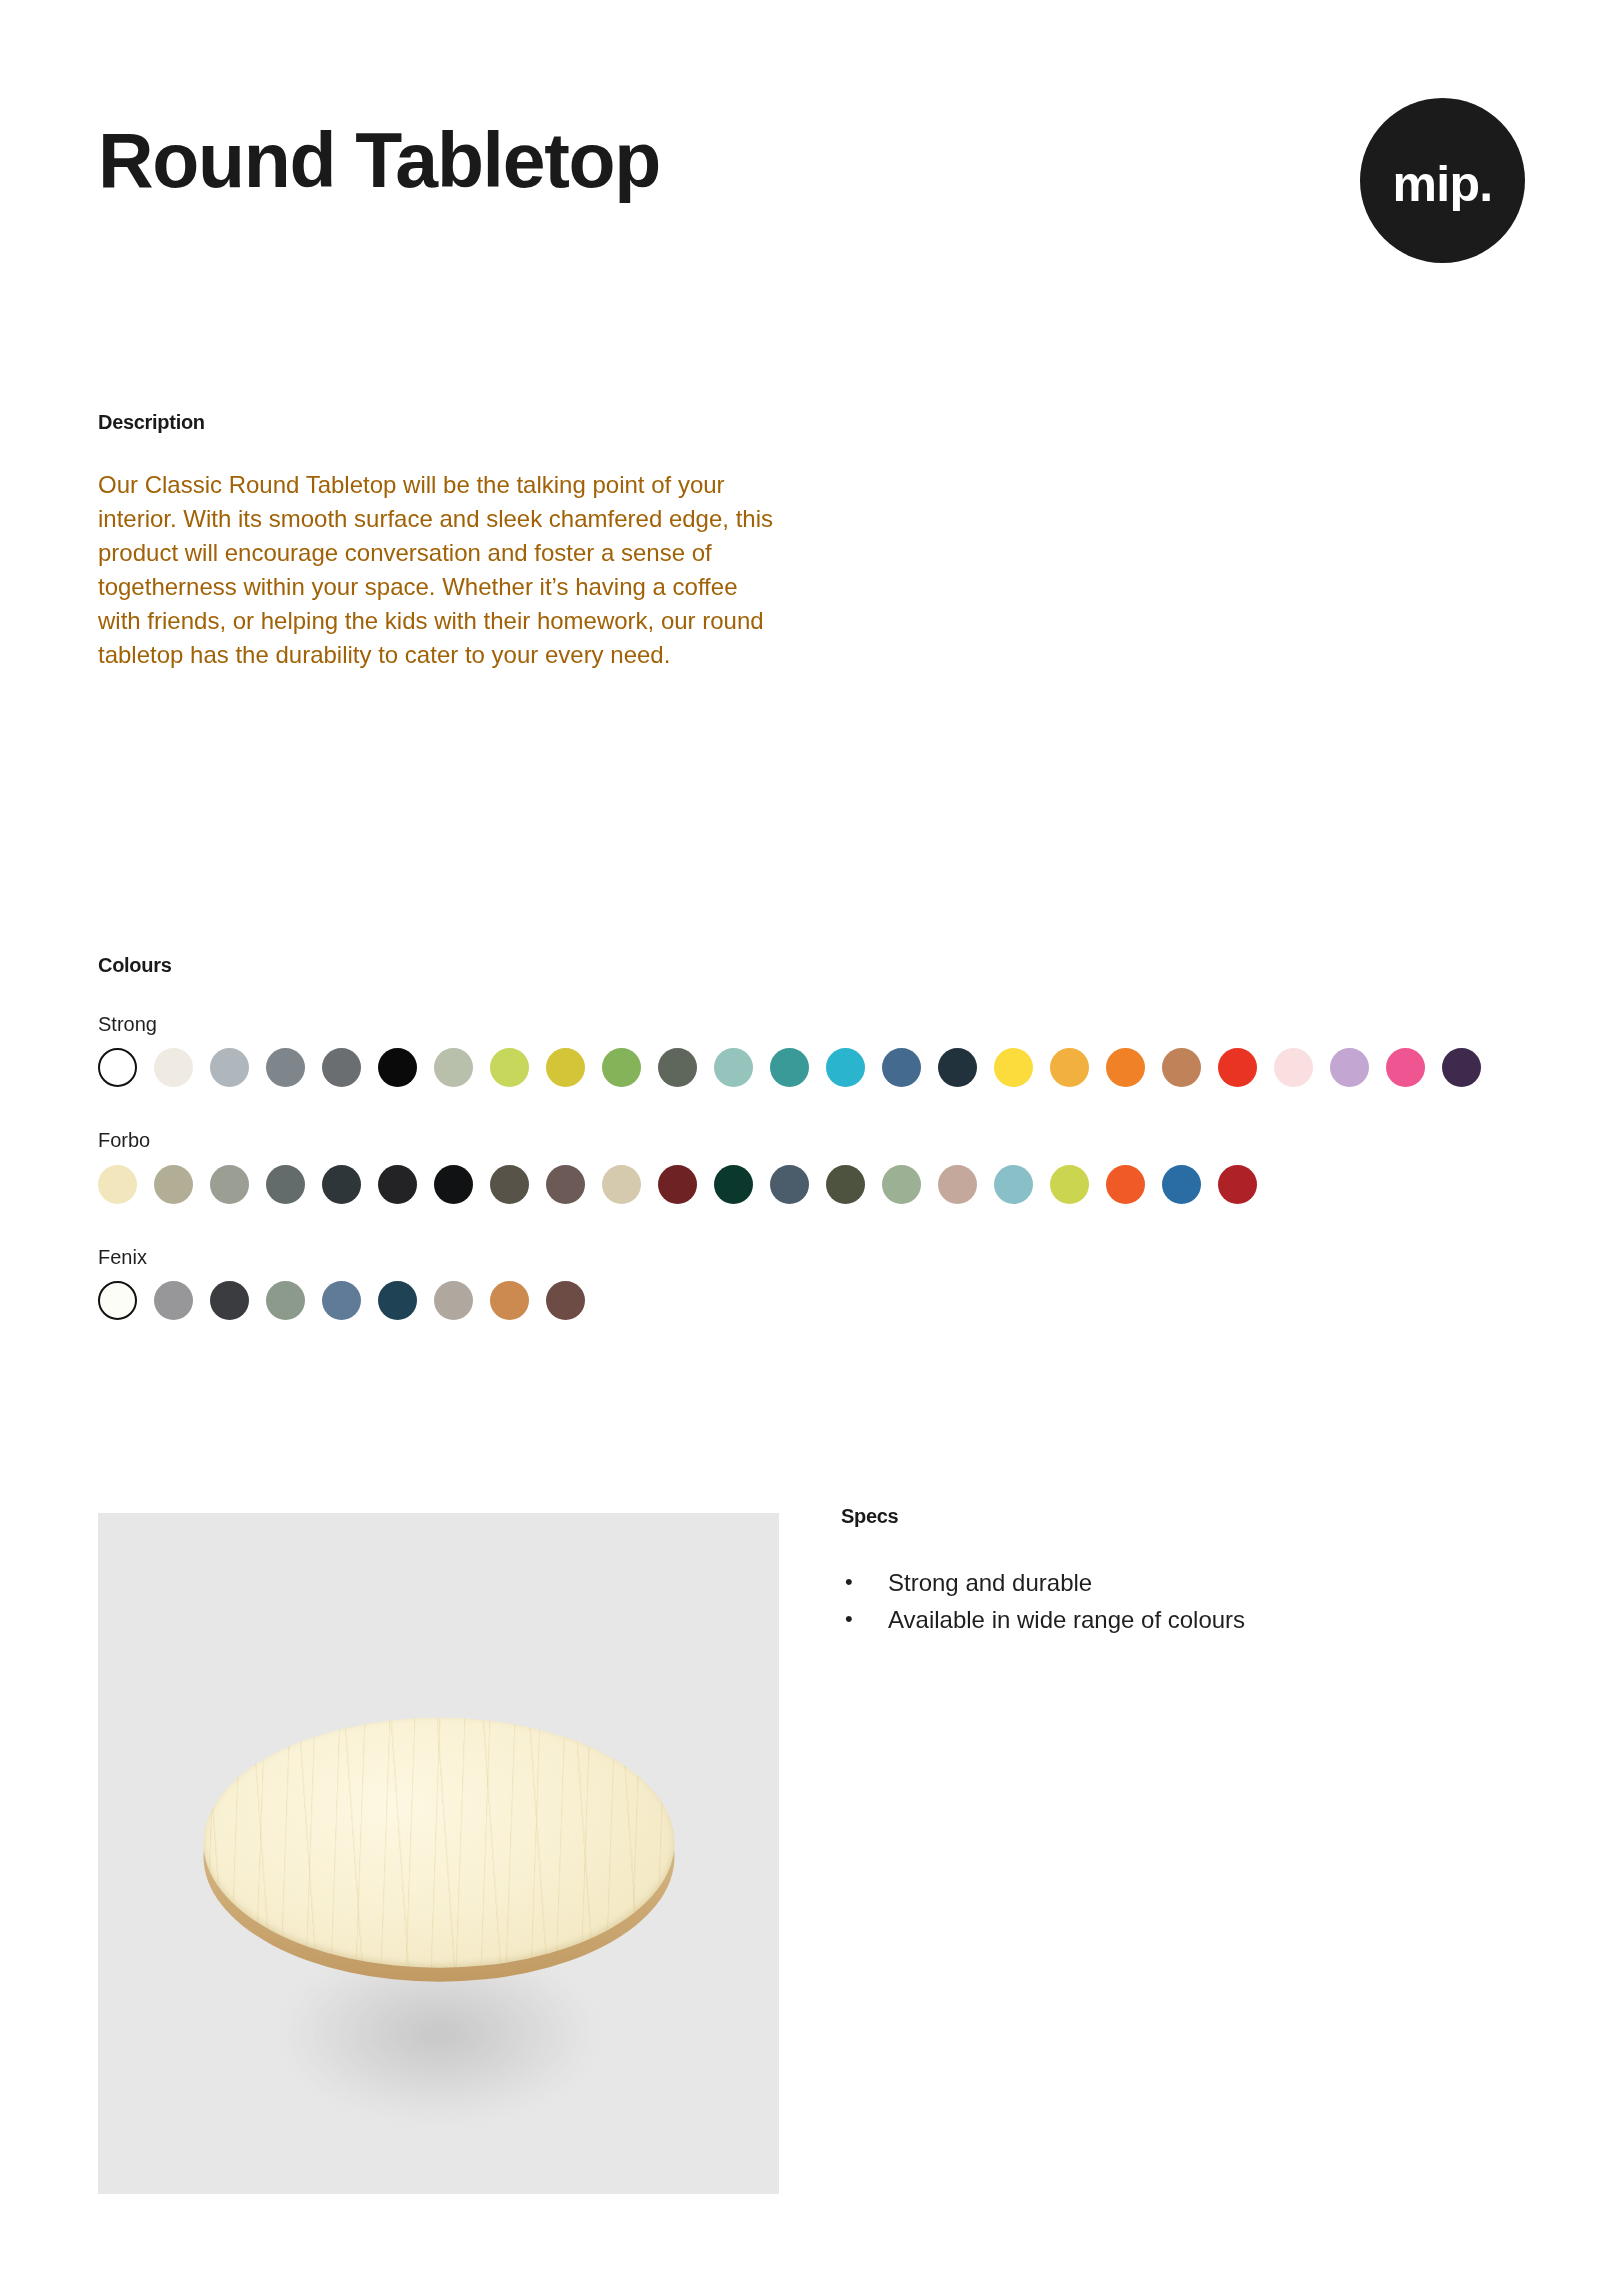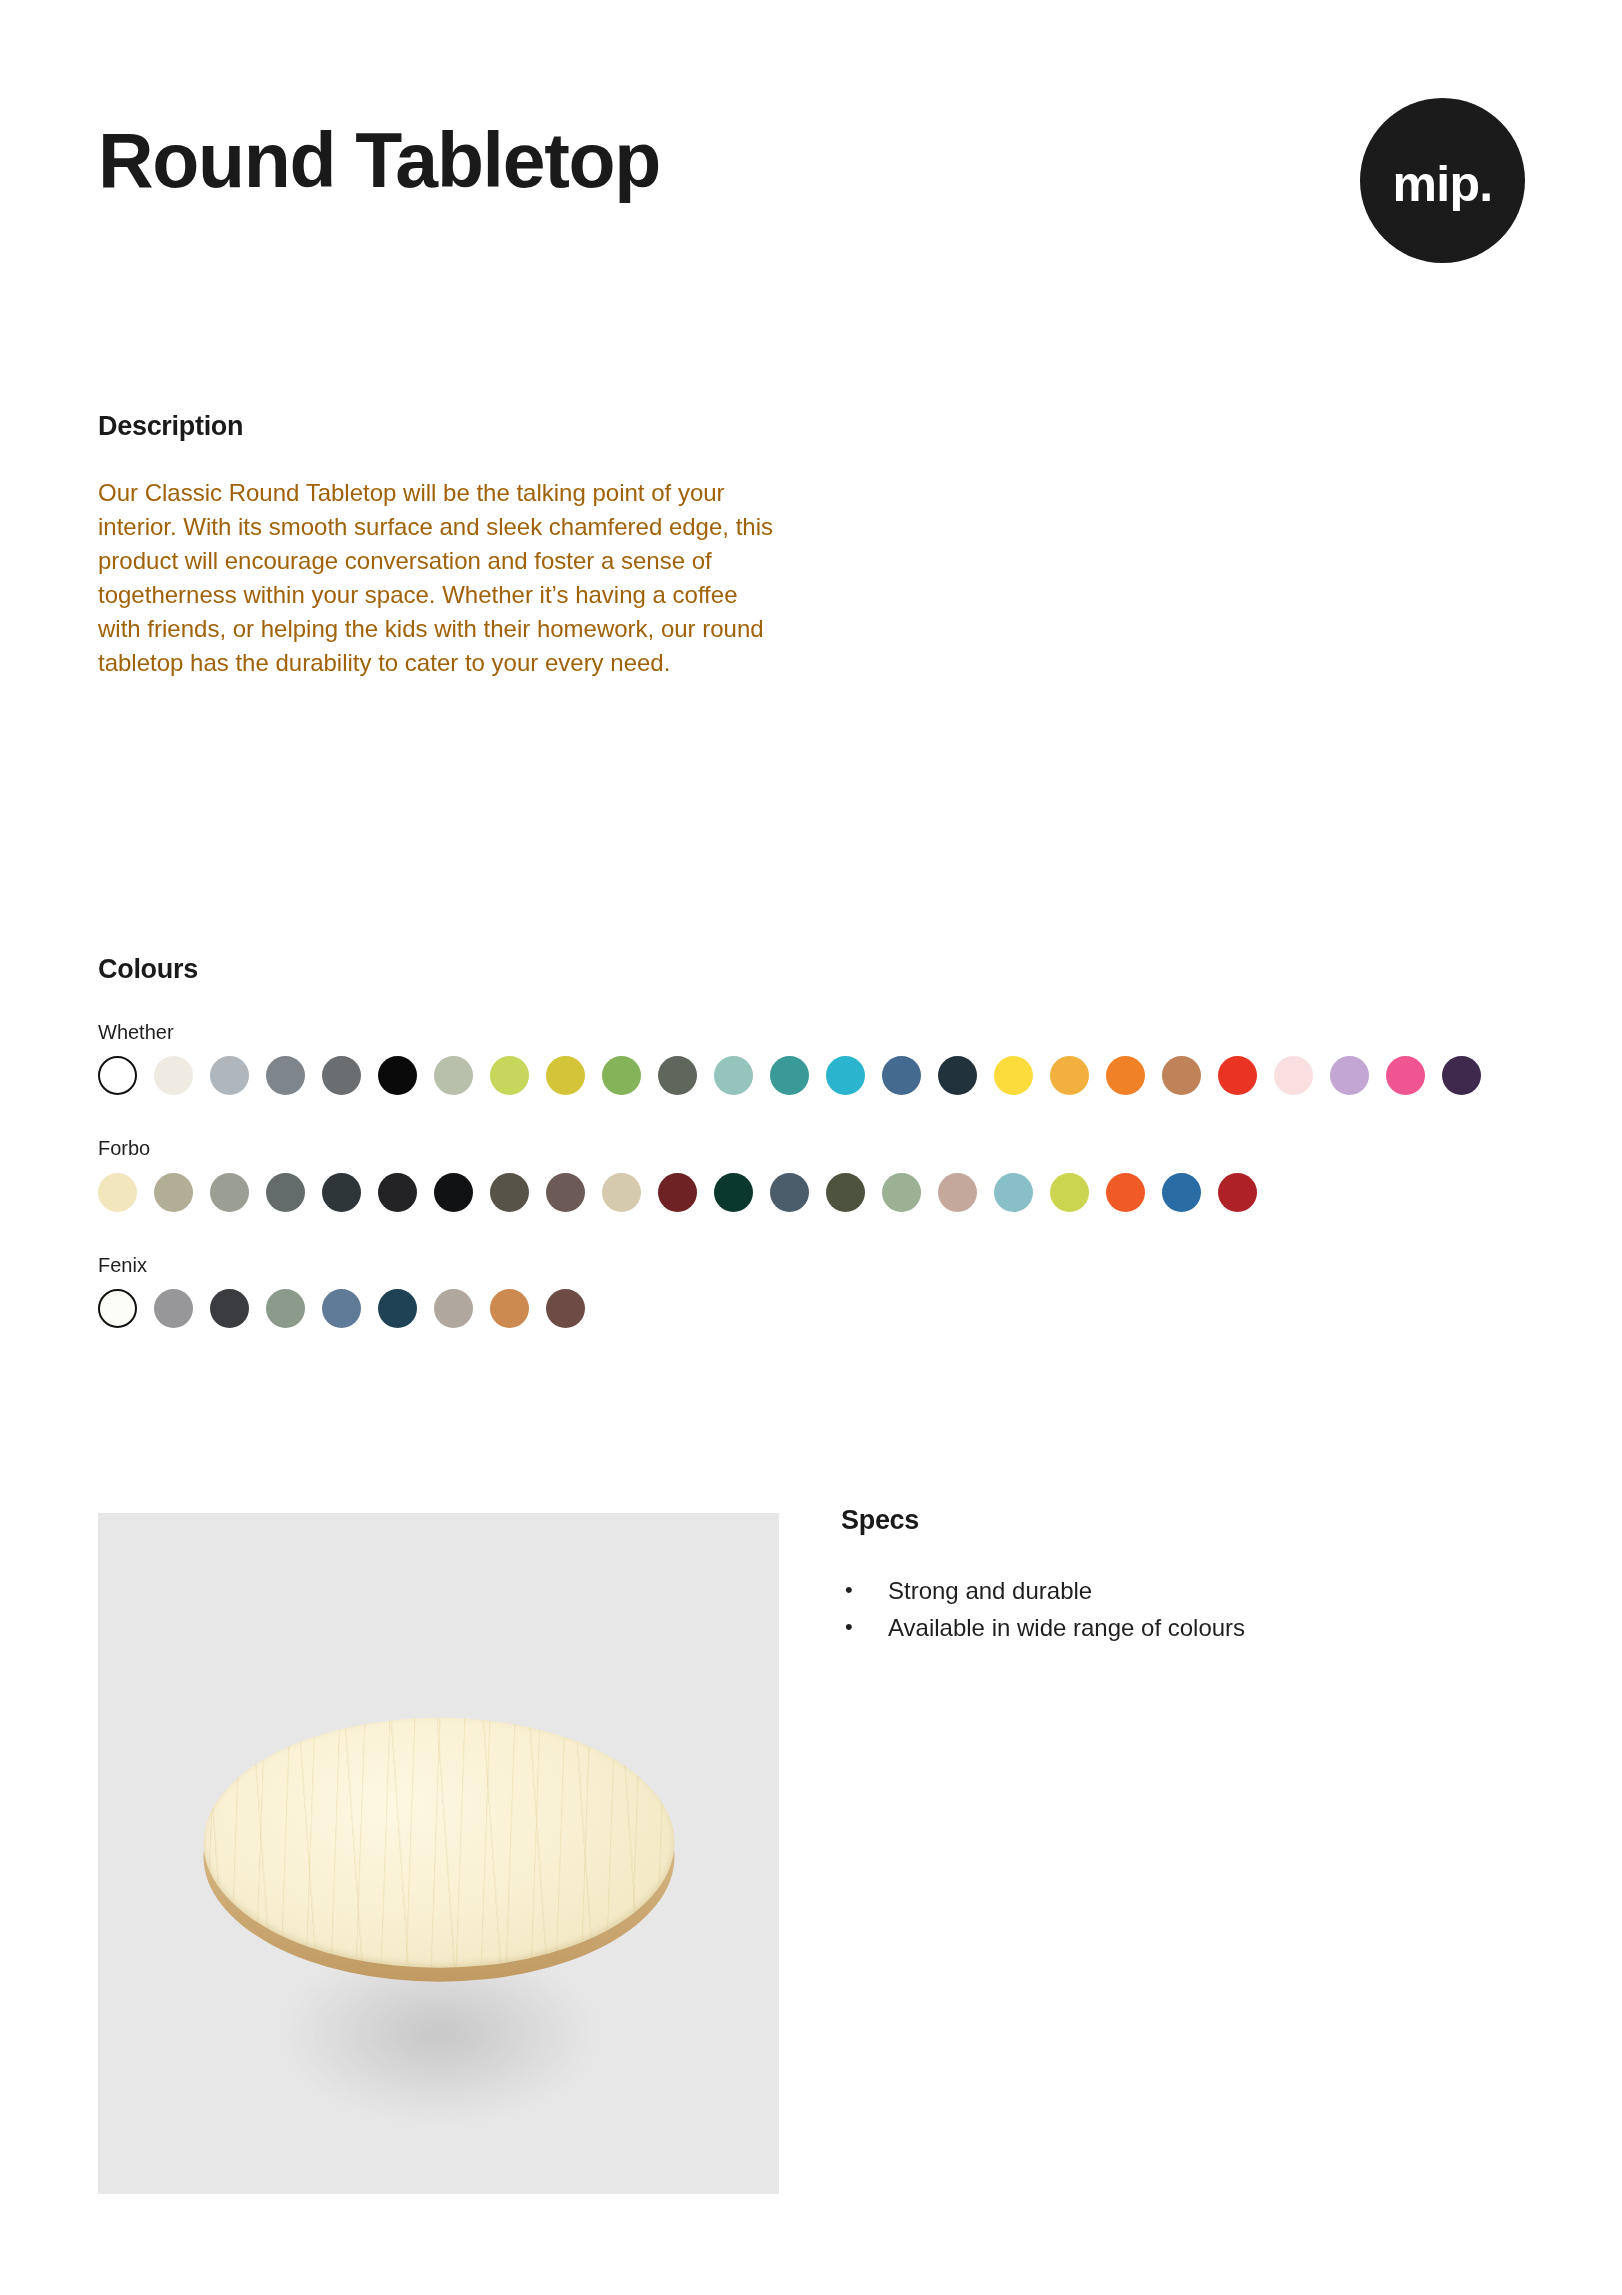--- a/index.html
+++ b/index.html
@@ -56,21 +56,21 @@
     color: #ffffff;
     font-size: 50px;
     font-weight: 700;
     letter-spacing: -0.7px;
     line-height: 1;
     transform: translateY(2.6px);
   }
 
   
   .h2 {
-    font-size: 27px;
+    font-size: 20px;
     font-weight: 700;
     letter-spacing: -0.3px;
     margin: 0;
     color: #1a1a1a;
   }
 
   
   .description-block {
     position: absolute;
     left: 98px;
@@ -263,21 +263,21 @@
   <div class="description-block">
     <h2 class="h2">Description</h2>
     <p class="description-body">Our Classic Round Tabletop will be the talking point of your interior. With its smooth surface and sleek chamfered edge, this product will encourage conversation and foster a sense of togetherness within your space. Whether it’s having a coffee with friends, or helping the kids with their homework, our round tabletop has the durability to cater to your every need.</p>
   </div>
 
 
   <div class="colours-block">
     <h2 class="h2">Colours</h2>
 
     <div class="swatch-group">
-      <div class="swatch-label">Whether</div>
+      <div class="swatch-label">Strong</div>
       <div class="swatch-row">
           <div class="swatch outlined" title="#ffffff" style="background: rgb(255, 255, 255);"></div>
           <div class="swatch" title="#efeae2" style="background: rgb(239, 234, 226);"></div>
           <div class="swatch" title="#b0b7bc" style="background: rgb(176, 183, 188);"></div>
           <div class="swatch" title="#7e858b" style="background: rgb(126, 133, 139);"></div>
           <div class="swatch" title="#6b6e71" style="background: rgb(107, 110, 113);"></div>
           <div class="swatch" title="#0a0a0a" style="background: rgb(10, 10, 10);"></div>
           <div class="swatch" title="#b8bfaa" style="background: rgb(184, 191, 170);"></div>
           <div class="swatch" title="#c6d75c" style="background: rgb(198, 215, 92);"></div>
           <div class="swatch" title="#d3c438" style="background: rgb(211, 196, 56);"></div>

